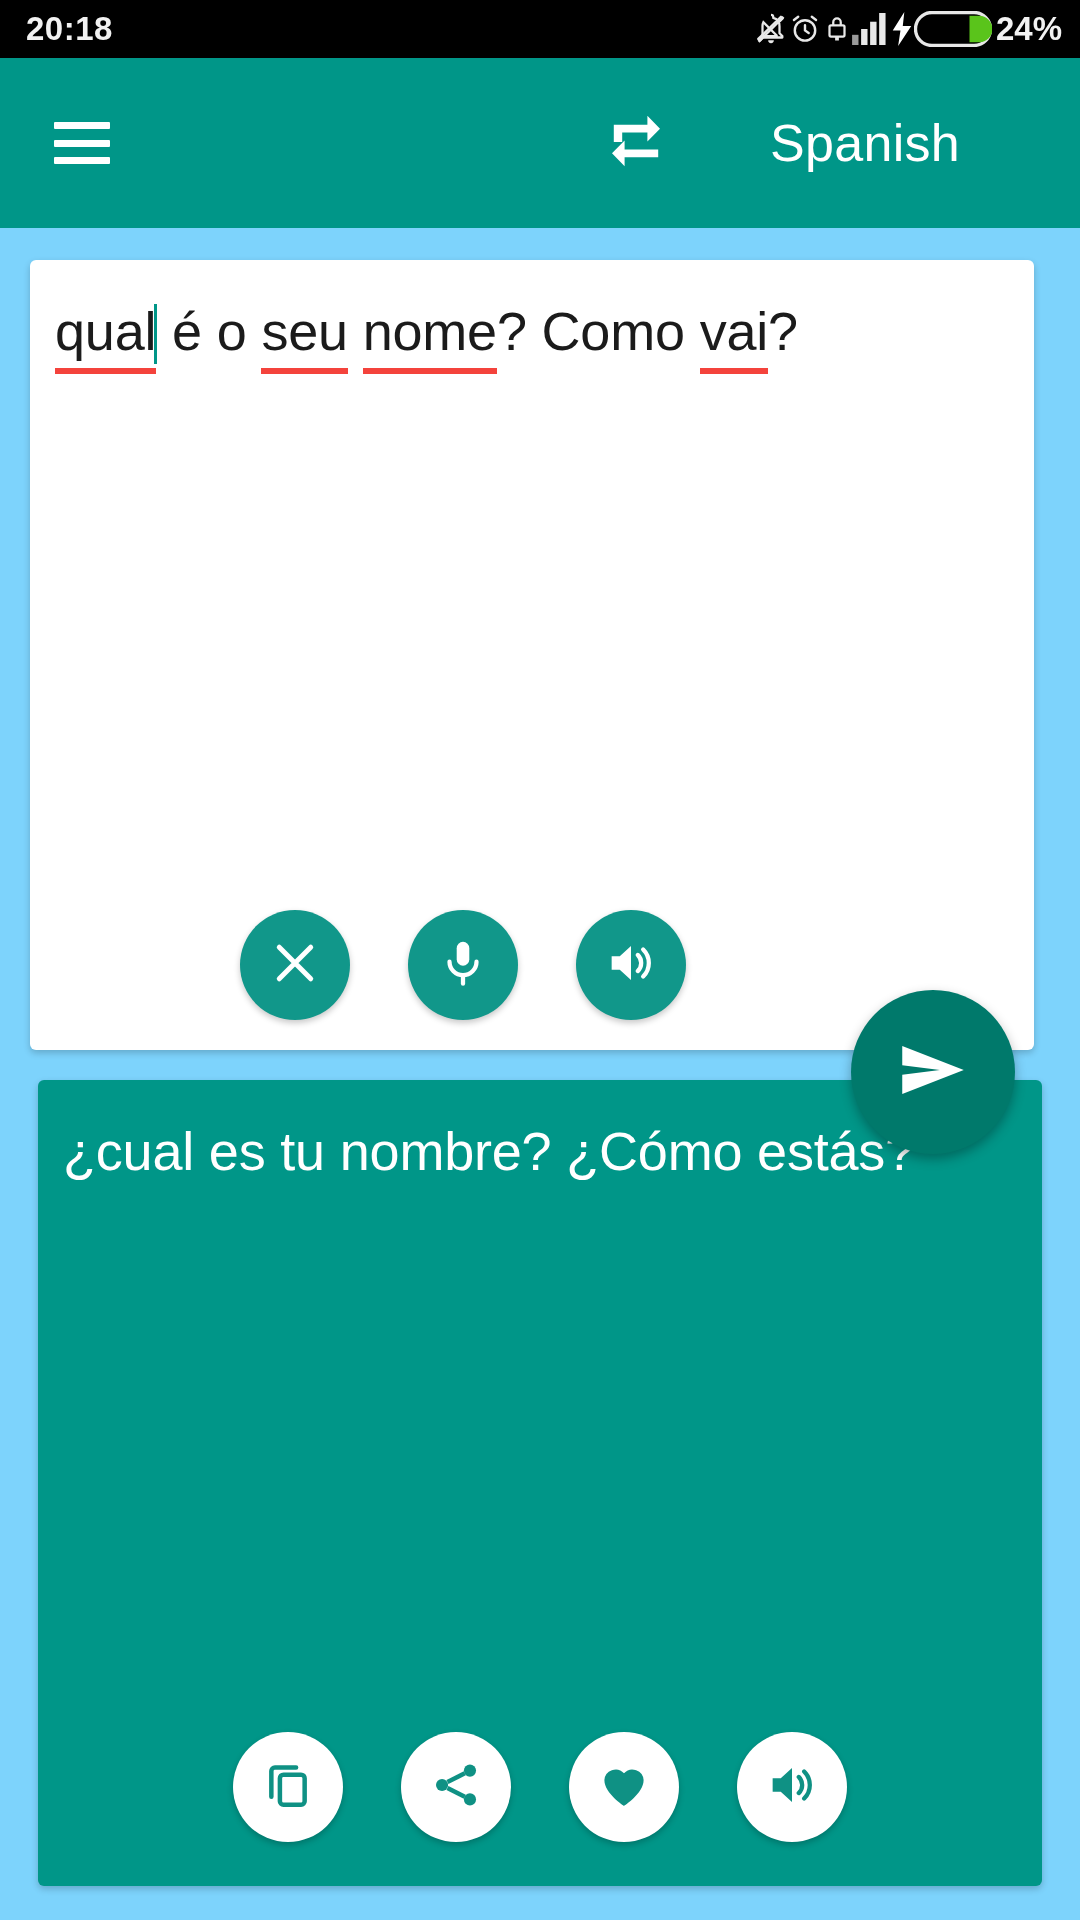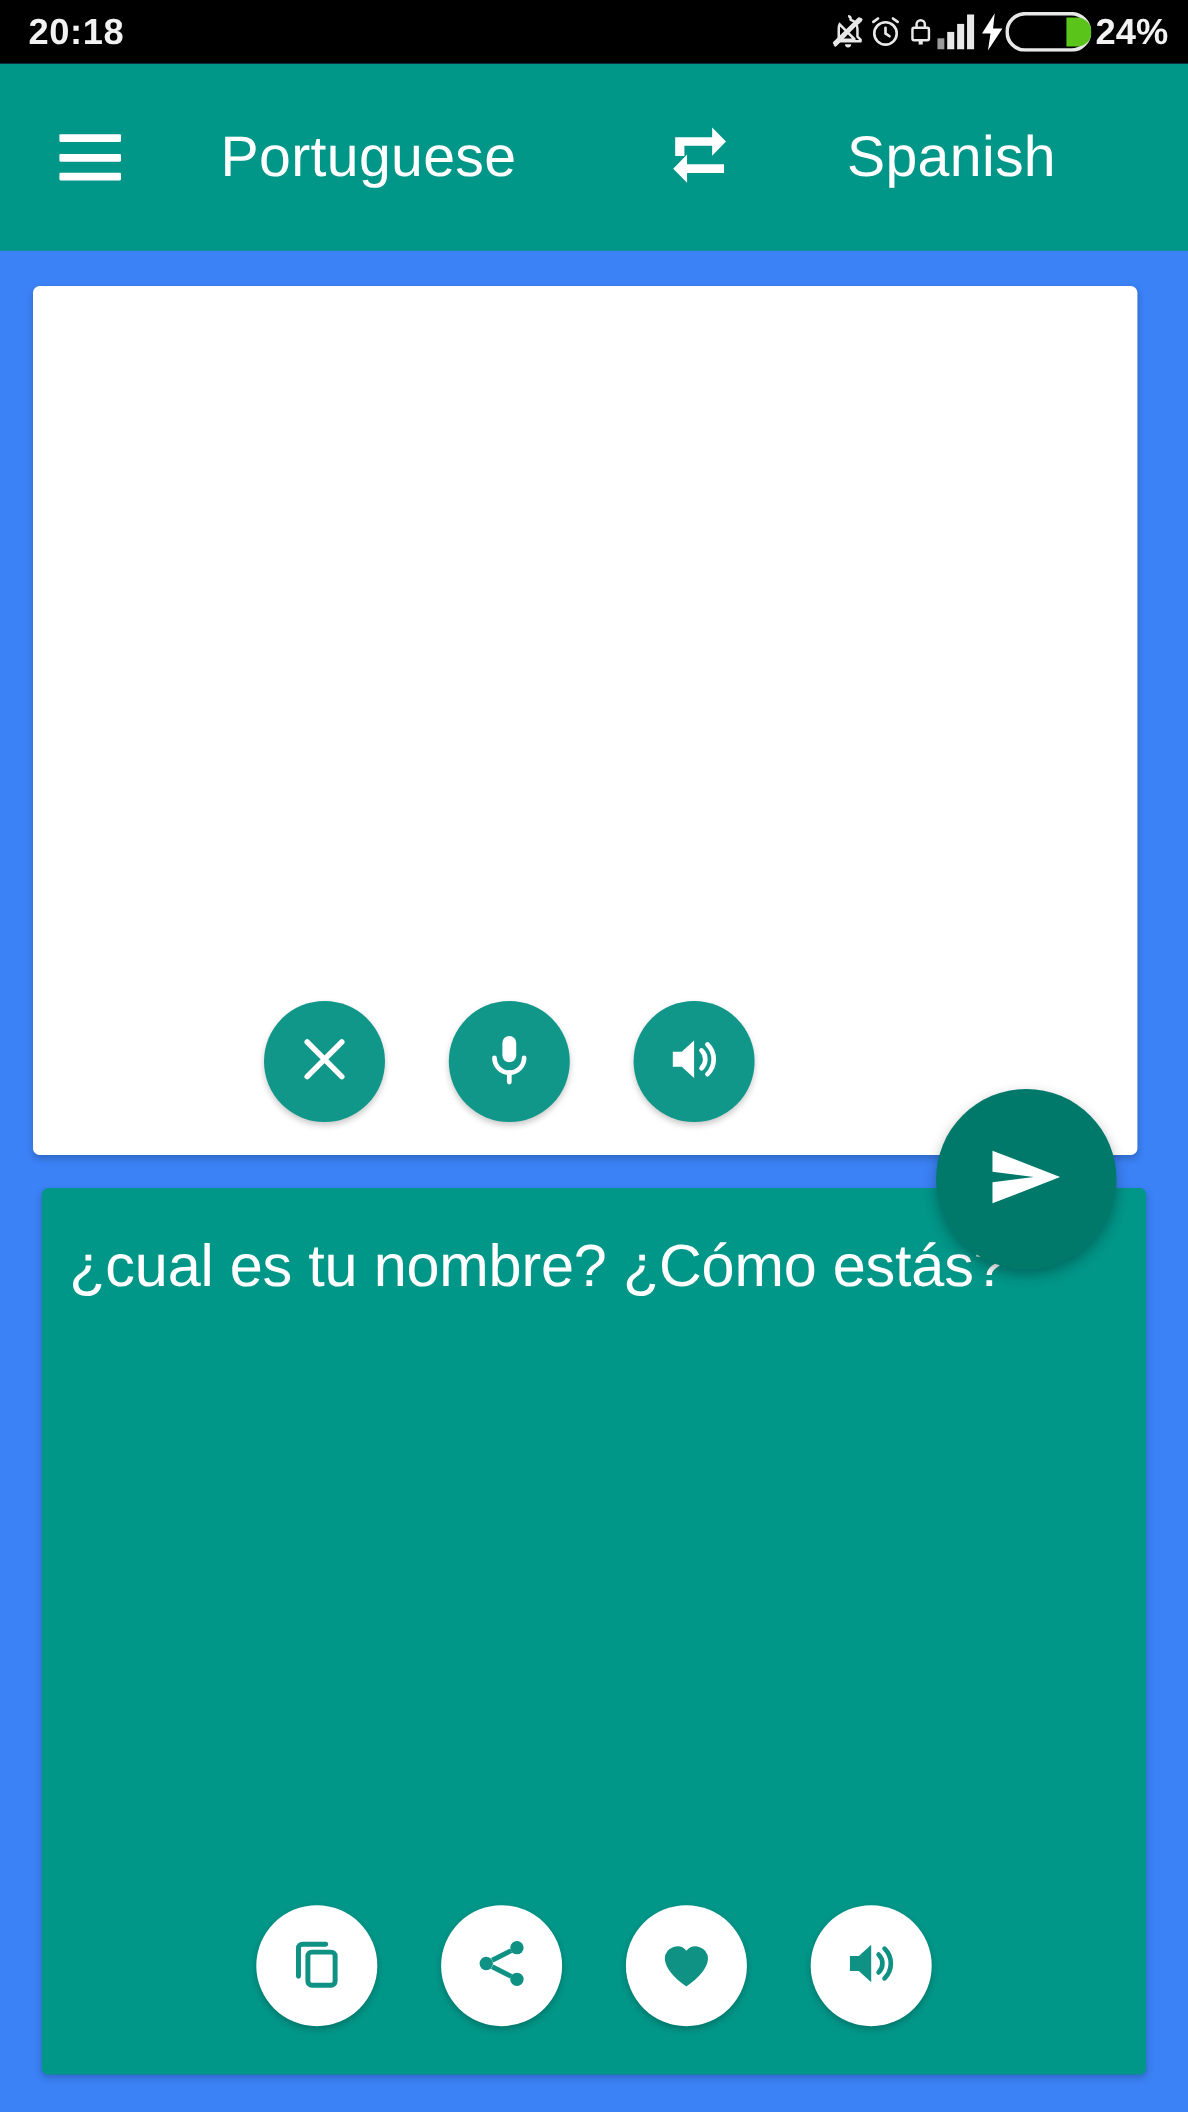--- a/index.html
+++ b/index.html
@@ -9,21 +9,21 @@
     height: 1920px;
     background: #e4f1ed;
     font-family: "Liberation Sans", sans-serif;
     overflow: hidden;
   }
 
   .screen {
     position: relative;
     width: 1080px;
     height: 1920px;
-    background: #3b82f6;
+    background: #7dd3fc;
   }
 
   
   .status-bar {
     position: absolute;
     top: 0; left: 0;
     width: 1080px;
     height: 58px;
     background: #000000;
     display: flex;
@@ -290,36 +290,36 @@
   </div>
 
   <div class="app-bar">
 
     <div class="hamburger">
       <span></span>
       <span></span>
       <span></span>
     </div>
 
-    <div class="lang-src">Portuguese</div>
 
     <div class="swap-btn">
       <span>
         <svg width="72" height="72" viewBox="0 0 24 24">
           <path d="M4.6 6.6h11.2v-3l4.2 4.3-4.2 4.3v-3H7.4v3.1H4.6z" fill="#ffffff"></path>
           <path d="M19.4 17.4H8.2v3L4 16.1l4.2-4.3v3h11.2z" fill="#ffffff"></path>
         </svg>
       </span>
     </div>
 
     <div class="lang-dst">Spanish</div>
   </div>
 
   <div class="input-card">
 
+    <div class="input-text" id="source-text"><span class="sp">qual</span><span class="caret"></span><span> é o </span><span class="sp">seu</span><span> </span><span class="sp">nome</span><span>? Como </span><span class="sp">vai</span><span>?</span></div>
 
     <div class="input-actions">
 
       <div class="circle-btn">
         <span>
           <svg width="54" height="54" viewBox="0 0 24 24">
             <path d="M5 5 L19 19 M19 5 L5 19" stroke="#ffffff" stroke-width="2.2" stroke-linecap="round"></path>
           </svg>
         </span>
       </div>

